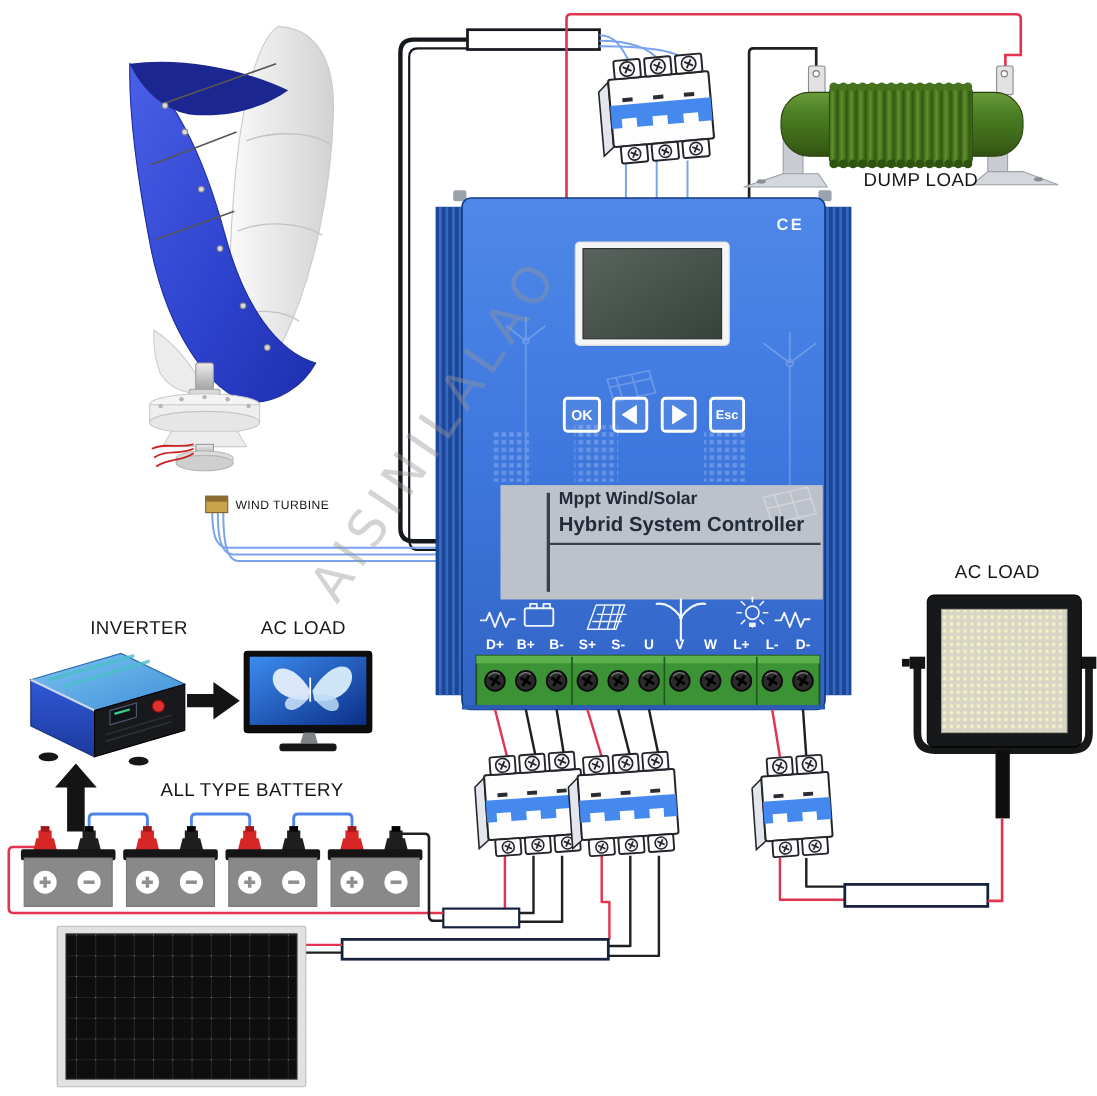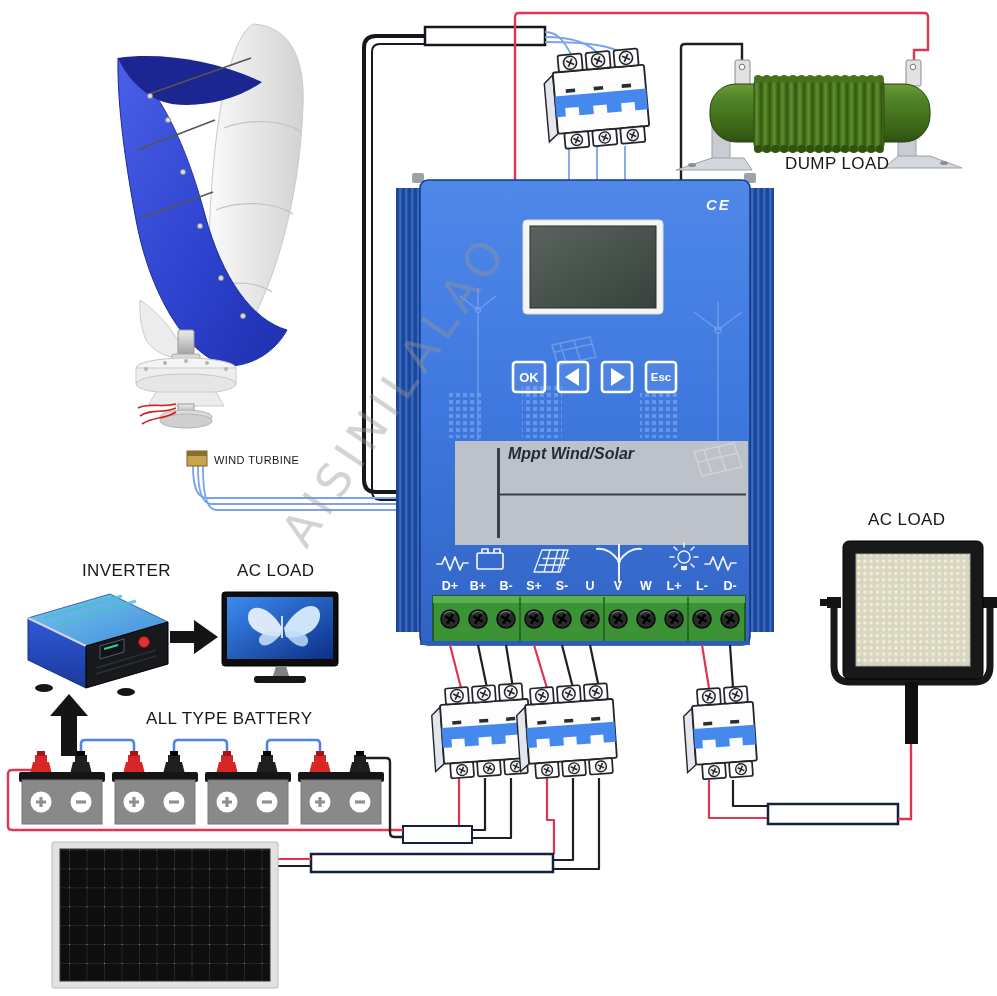--- a/index.html
+++ b/index.html
@@ -1,21 +1,21 @@
 <!DOCTYPE html>
 <html><head>
 <meta charset="utf-8">
 <style>
   html,body{margin:0;padding:0;background:#fff;}
   #canvas{position:relative;width:997px;height:996px;background:#ffffff;overflow:hidden;
           font-family:"Liberation Sans",sans-serif;}
   #scene{position:absolute;left:0;top:0;z-index:1;}
   .lbl{position:absolute;z-index:2;color:#171717;font-size:17px;letter-spacing:.4px;
        white-space:nowrap;font-weight:400;}
-  .ctrl-txt{position:absolute;z-index:2;white-space:nowrap;font-style:italic;}
+  .ctrl-txt{position:absolute;z-index:2;white-space:nowrap;}
   #ce-mark{left:706px;top:196px;color:#fff;font-size:15px;font-weight:700;letter-spacing:2px;opacity:.95;}
   #ctl-title1{left:508px;top:445px;font-size:16px;font-weight:700;color:#222b38;}
   #ctl-title2{left:508px;top:466px;font-size:18.5px;font-weight:700;color:#222b38;}
   .desc-line{position:relative;font-size:10.4px;color:#333c48;line-height:11.8px;}
   #ctl-desc{left:508px;top:498px;width:250px;}
   #watermark{position:absolute;left:115px;top:155px;width:560px;height:470px;z-index:5;
              display:flex;align-items:center;justify-content:center;pointer-events:none;
              transform:rotate(-56deg);font-family:"DejaVu Sans",sans-serif;font-size:46px;
              letter-spacing:7px;color:rgba(150,150,150,0.42);}
 </style>
@@ -502,15 +502,16 @@
 
 <div class="lbl" style="left:214px;top:454px;font-size:11px;">WIND TURBINE</div>
 <div class="lbl" style="left:785px;top:154px;text-align:right;">DUMP LOAD</div>
 <div class="lbl" style="left:36px;top:561px;margin-left:46px;">INVERTER</div>
 <div class="lbl" style="left:237px;top:561px;">AC LOAD</div>
 <div class="lbl" style="left:868px;top:510px;">AC LOAD</div>
 <div class="lbl" style="left:146px;top:709px;">ALL TYPE BATTERY</div>
 
 <div class="ctrl-txt" id="ce-mark">CE</div>
 <div class="ctrl-txt" id="ctl-title1">Mppt Wind/Solar</div>
+<div class="ctrl-txt" id="ctl-title2">Hybrid System Controller</div>
 
 <div id="watermark">AISINILALAO</div>
 </div>
 
 </body></html>

